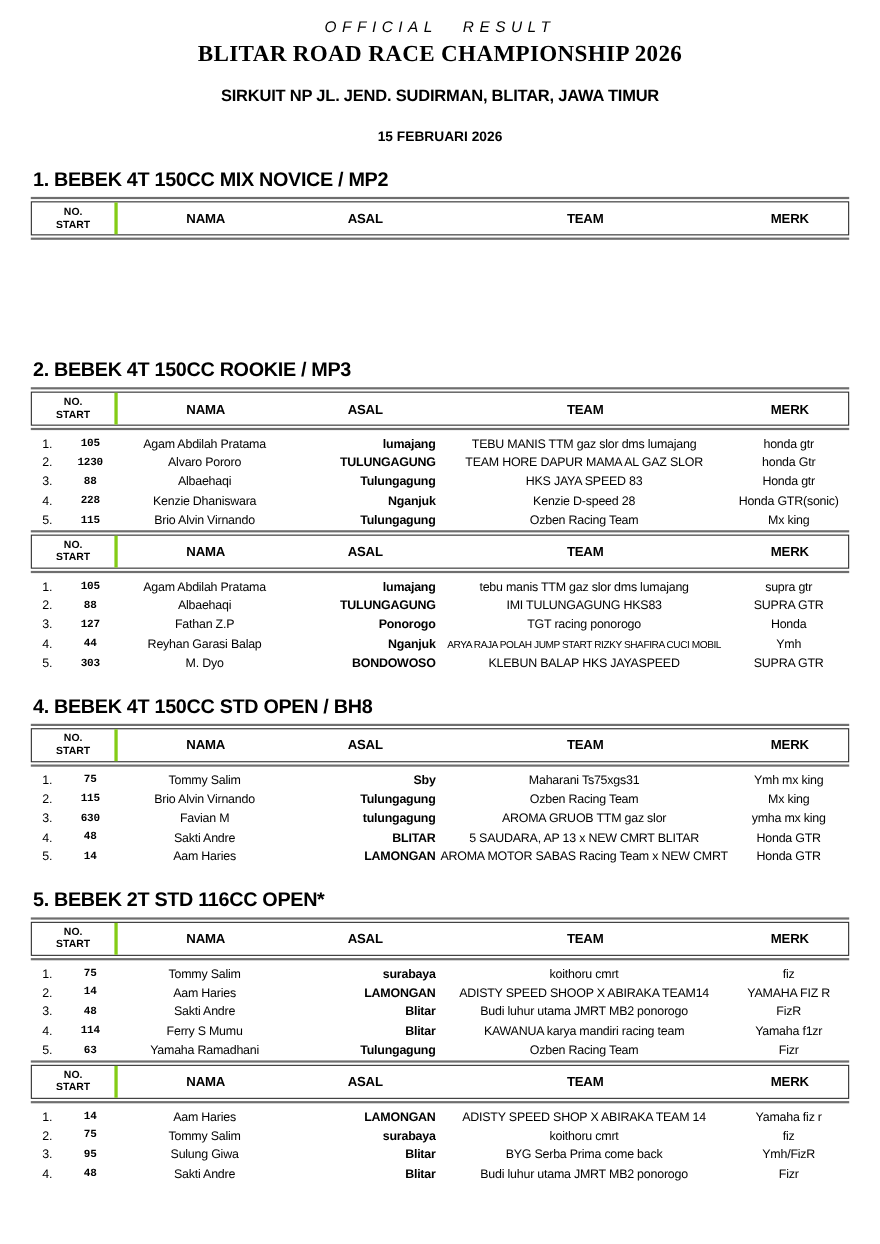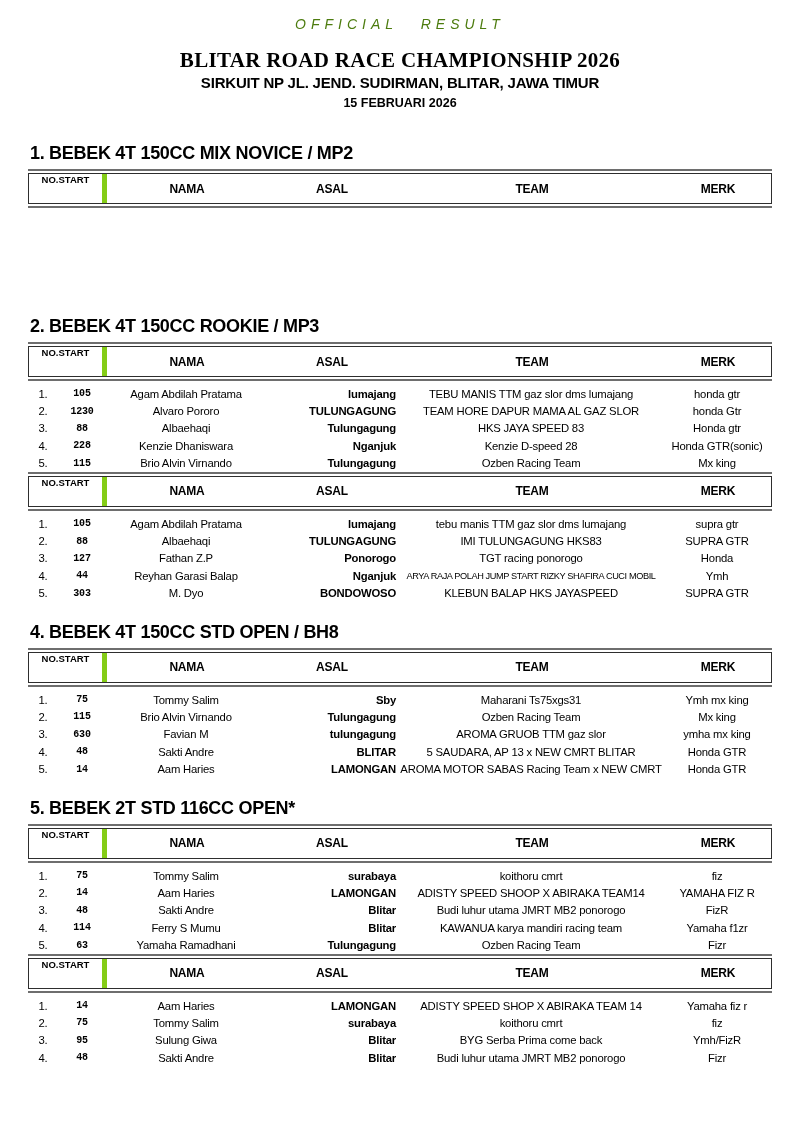--- a/index.html
+++ b/index.html
@@ -9,57 +9,57 @@
     font-family: "Liberation Sans", sans-serif;
     color: #000;
     overflow: hidden;
   }
   .page { padding: 16px 28px 0 28px; width: 800px; }
 
   
   .hdr { text-align: center; }
   .hdr-official {
     font-style: italic; font-size: 14px; font-weight: normal;
-    letter-spacing: 5px; word-spacing: 14px; color: #4d7c0f;
+    letter-spacing: 5px; word-spacing: 14px; color: #000000;
   }
   .hdr-title {
     font-family: "Liberation Serif", serif;
     font-weight: bold; font-size: 21px; letter-spacing: 0.3px;
-    margin-top: 16px;
-  }
-  .hdr-venue { font-weight: bold; font-size: 15px; letter-spacing: -0.2px; margin-top: 1px; text-align: center; }
-  .hdr-date  { font-weight: bold; font-size: 12.5px; margin-top: 5px; }
+    margin-top: 4px;
+  }
+  .hdr-venue { font-weight: bold; font-size: 15px; letter-spacing: -0.2px; margin-top: 18px; text-align: center; }
+  .hdr-date  { font-weight: bold; font-size: 12.5px; margin-top: 21px; }
 
   
   .race-section .section-title {
     font-size: 18px; font-weight: bold; letter-spacing: -0.3px;
     margin: 20px 0 5px 2px; white-space: nowrap;
   }
-  .race-section:first-child .section-title { margin-top: 33px; }
+  .race-section:first-child .section-title { margin-top: 22px; }
 
   
   .rtable { width: 744px; }
   .thead-wrap {
     border-top: 2px solid #6e6e6e;
     border-bottom: 2px solid #6e6e6e;
     padding: 2px 0;
   }
   .thead {
     border: 1.3px solid #2e2e2e;
     display: grid;
     grid-template-columns: 30px 48px 160px 130px 270px 102px;
     height: 31px; align-items: center;
     background: #fff;
   }
   .th { text-align: center; font-weight: bold; font-size: 12px; letter-spacing: -0.2px; }
   .th-nostart {
     grid-column: 1 / 3;
-    border-right: 5px solid #84cc16;
+    border-right: 3px solid #84cc16;
     height: 100%;
-    display: flex; flex-direction: row; justify-content: center;
+    display: flex; flex-direction: column; justify-content: center;
     font-size: 9.5px; line-height: 1.2; letter-spacing: 0;
   }
   .tbody { padding-top: 4px; }
   .tbody.empty { min-height: 88px; }
   .trow {
     display: grid;
     grid-template-columns: 30px 48px 160px 130px 270px 102px;
     height: 17.4px; align-items: center;
     font-size: 11.3px; letter-spacing: -0.2px;
   }

